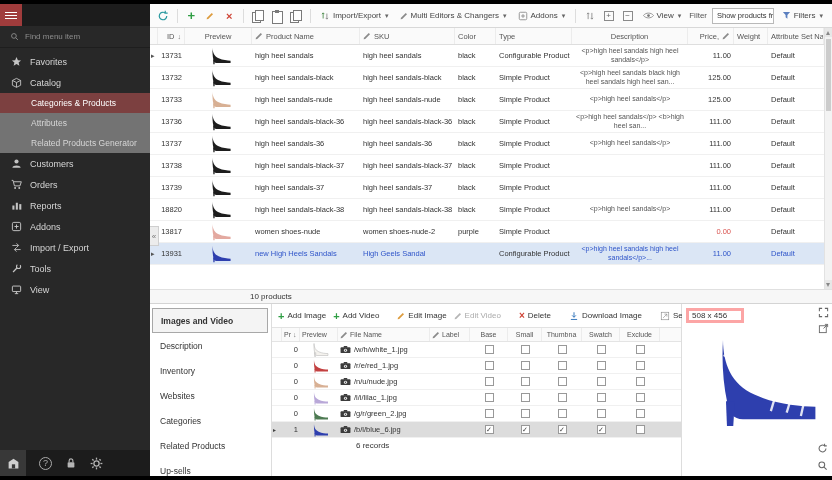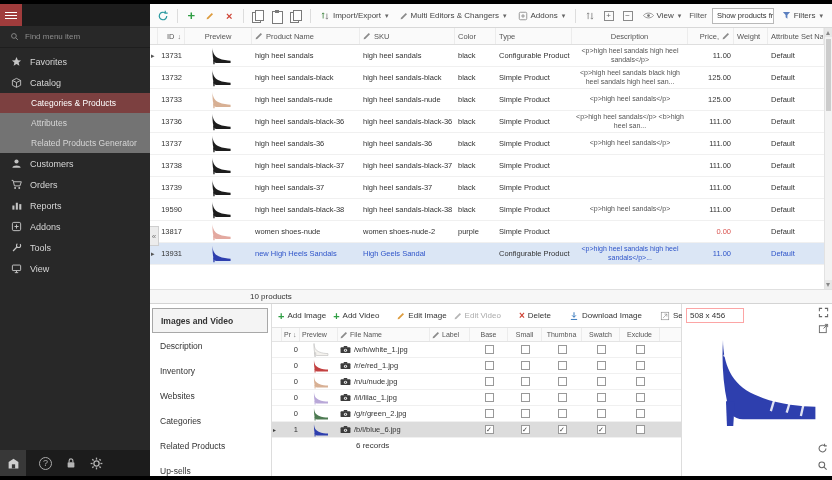--- a/index.html
+++ b/index.html
@@ -96,21 +96,21 @@
   .fcell.prn{justify-content:flex-end;}
   .cb{width:9px;height:9px;border:1px solid #999;background:#fff;font-size:7px;line-height:8px;text-align:center;color:#444;cursor:pointer;}
   .cb.checked::before{content:"✓";}
   .mshoe{width:20px;height:14px;}
   .cam{width:11px;height:9px;flex:none;}
   .cam .cf{fill:#3c3c3c;} .cam .cw{fill:#fff;}
   .irecords{height:14px;font-size:8px;color:#333;display:flex;align-items:center;padding-left:84px;text-align:center;}
 
   
   .preview{width:150px;position:relative;background:#fff;}
-  .psize{position:absolute;left:4px;top:4px;width:58px;height:15px;border:1px solid #fca5a5;font-size:8px;padding:0 3px;color:#333;font-family:"Liberation Sans",sans-serif;background:#fff;}
+  .psize{position:absolute;left:4px;top:4px;width:58px;height:15px;border:3px solid #fca5a5;font-size:8px;padding:0 3px;color:#333;font-family:"Liberation Sans",sans-serif;background:#fff;}
   .picon{position:absolute;cursor:pointer;display:flex;}
   .picon svg{width:11px;height:11px;}
   .pexpand{right:3px;top:3px;} .pext{right:3px;top:19px;}
   .prot{right:4px;bottom:22px;} .pzoom{right:4px;bottom:5px;}
   .bigshoe{position:absolute;left:8px;top:32px;width:132px;height:94px;}
 </style>
 </head>
 <body>
 
 <div class="app">
@@ -175,20 +175,27 @@
             <rect x="12" y="6" width="3" height="8" fill="#c4c4c4"></rect>
           </svg>
         <span>Reports</span>
       </div>
       <div class="nv">
         <svg viewBox="0 0 16 16">
             <rect x="2" y="2" width="12" height="12" rx="2" fill="none" stroke="#c4c4c4" stroke-width="1.4"></rect>
             <path d="M8 5v6M5 8h6" stroke="#c4c4c4" stroke-width="1.4"></path>
           </svg>
         <span>Addons</span>
+      </div>
+      <div class="nv">
+        <svg viewBox="0 0 16 16">
+            <path d="M2 5h9M8 2l3 3-3 3" fill="none" stroke="#c4c4c4" stroke-width="1.3"></path>
+            <path d="M14 11H5M8 8l-3 3 3 3" fill="none" stroke="#c4c4c4" stroke-width="1.3"></path>
+          </svg>
+        <span>Import / Export</span>
       </div>
       <div class="nv">
         <svg viewBox="0 0 16 16">
             <circle cx="11" cy="5" r="3" fill="none" stroke="#c4c4c4" stroke-width="1.6" stroke-dasharray="11 4"></circle>
             <line x1="3" y1="13" x2="9" y2="7" stroke="#c4c4c4" stroke-width="1.8"></line>
           </svg>
         <span>Tools</span>
       </div>
       <div class="nv">
         <svg viewBox="0 0 16 16">
@@ -477,21 +484,21 @@
     <div class="c sk">high heel sandals-37</div>
     <div class="c co">black</div>
     <div class="c ty">Simple Product</div>
     <div class="c de"></div>
     <div class="c prc">111.00</div>
     <div class="c wt"></div>
     <div class="c at">Default</div>
   </div>
         <div class="prow pgrid">
     <div class="c exp"></div>
-    <div class="c id">19590</div>
+    <div class="c id">18820</div>
     <div class="c prev">
       <svg class="shoe" viewBox="0 0 40 28">
         <path class="sp" d="M10 1 C10 8 12.5 14.5 19.5 17.5 C26 20.5 33 21 38 21.2 L38 25 L16 25 C13.2 25 11.8 23 11.3 20 C10 14 9.6 7 10 1 Z" fill="#1d1d1d"></path>
         <path class="sp" d="M10.9 19.5 L13.6 19.5 L13.1 27 L11.2 27 Z" fill="#1d1d1d"></path>
       </svg>
     </div>
     <div class="c nm">high heel sandals-black-38</div>
     <div class="c sk">high heel sandals-black-38</div>
     <div class="c co">black</div>
     <div class="c ty">Simple Product</div>

